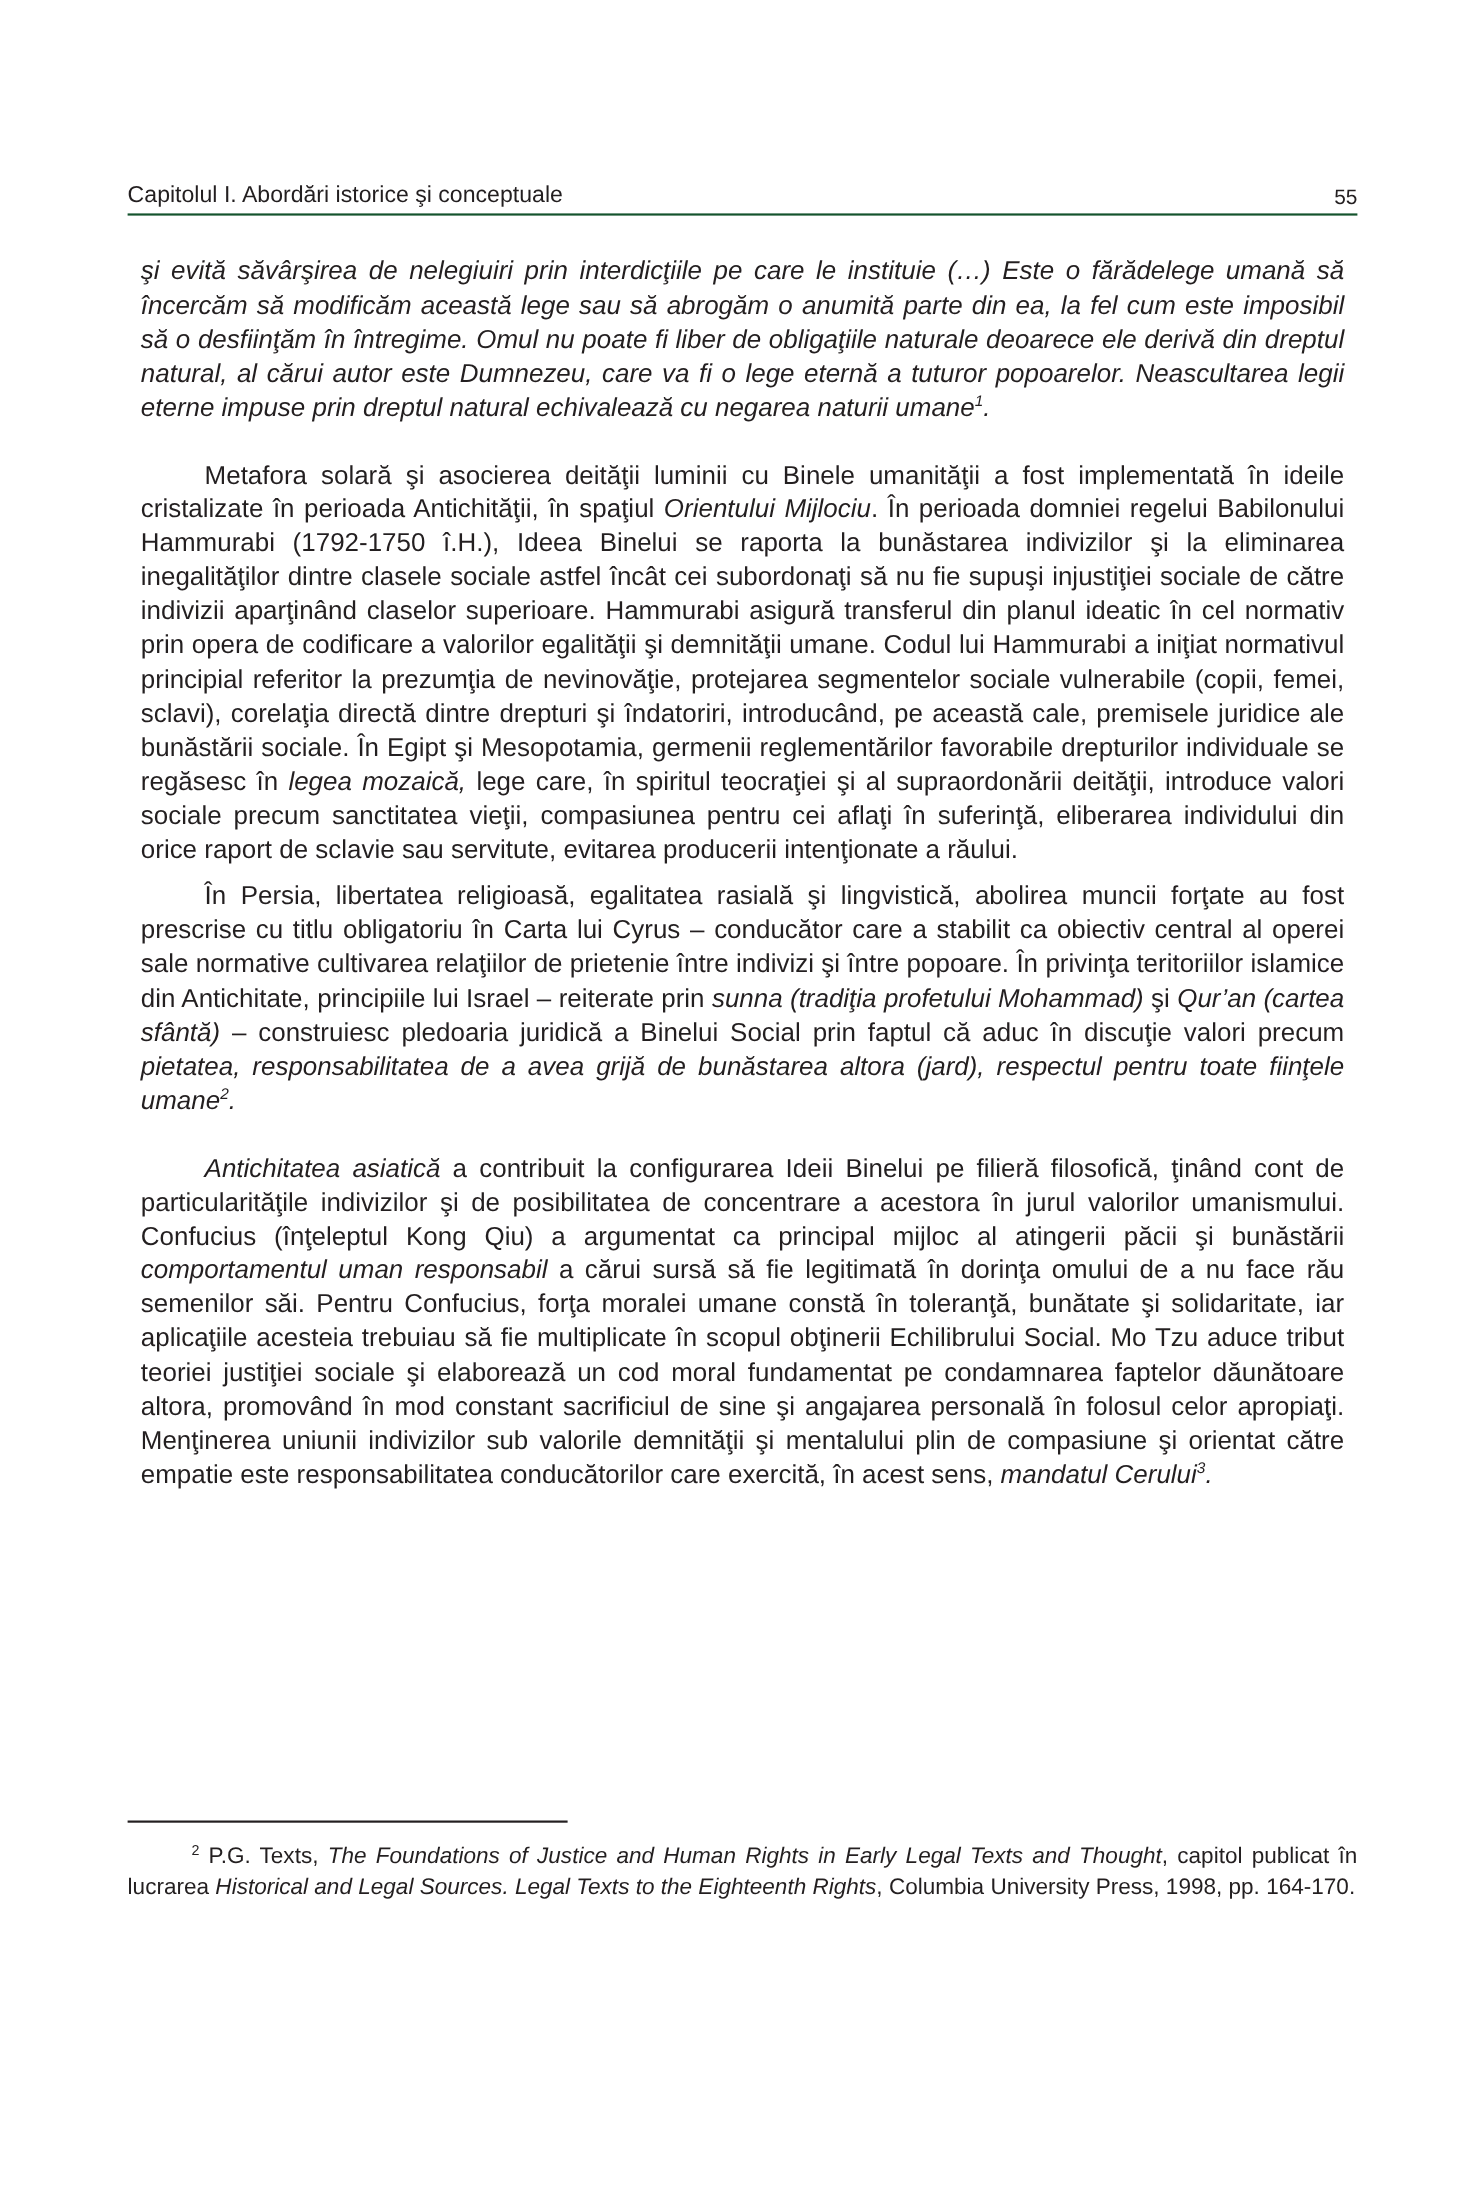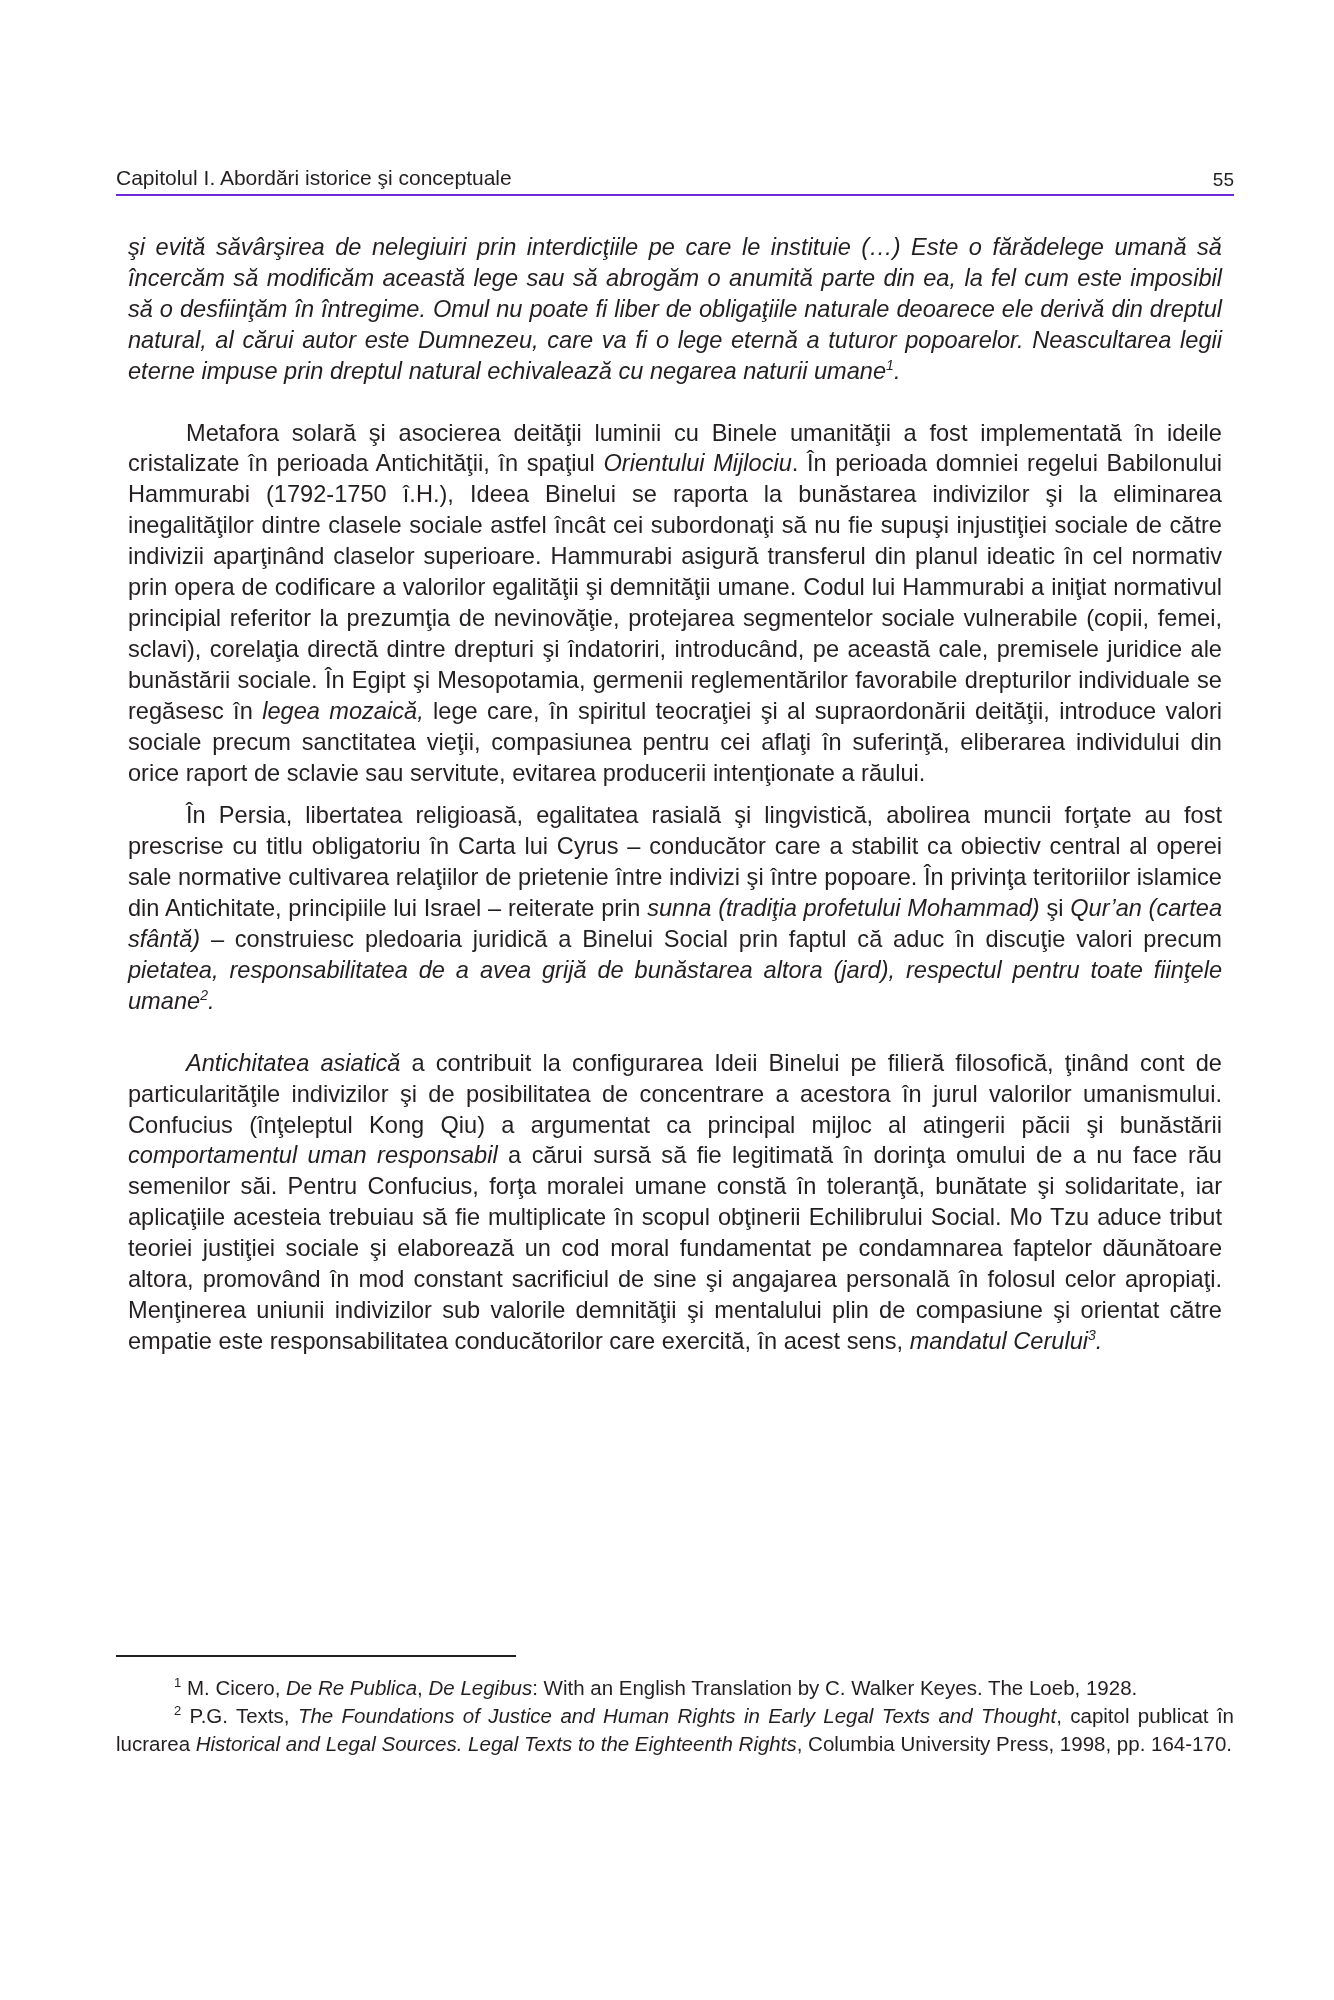--- a/index.html
+++ b/index.html
@@ -1,20 +1,20 @@
 <!DOCTYPE html>
 <html><head>
 <meta charset="utf-8">
 <style>
   html, body { margin: 0; padding: 0; background: #ffffff; }
   body { width: 1334px; height: 2000px; position: relative; overflow: hidden;
          font-family: "Liberation Sans", "DejaVu Sans", sans-serif; color: #231f20; }
   .page { position: absolute; left: 116px; top: 0; width: 1118px; }
   .running-head { position: absolute; top: 164px; left: 0; width: 1118px; height: 30px;
-                  border-bottom: 2px solid #6d28d9; }
+                  border-bottom: 2px solid #14532d; }
   .running-head .chapter { position: absolute; left: 0; bottom: 4px; font-size: 21px; }
   .running-head .page-number { position: absolute; right: 0; bottom: 3px; font-size: 19px; font-weight: normal; }
   .body-text { position: absolute; top: 220px; left: 0; width: 1118px; font-size: 23.6px; line-height: 30.9px;
                text-align: justify; }
   .body-text p { margin: 12px; }
   .body-text p.indent { text-indent: 58px; }
   .body-text p.gap { margin-top: 31px; }
   .body-text i { font-style: italic; }
   sup { font-size: 14px; line-height: 0; vertical-align: 9px; }
   .fn-rule { position: absolute; top: 1655px; left: 0; width: 400px; border-top: 2px solid #231f20; }
@@ -35,16 +35,15 @@
   <div class="body-text">
     <p class=""><i>şi evită săvârşirea de nelegiuiri prin interdicţiile pe care le instituie (…) Este o fărădelege umană să încercăm să modificăm această lege sau să abrogăm o anumită parte din ea, la fel cum este imposibil să o desfiinţăm în întregime. Omul nu poate fi liber de obligaţiile naturale deoarece ele derivă din dreptul natural, al cărui autor este Dumnezeu, care va fi o lege eternă a tuturor popoarelor. Neascultarea legii eterne impuse prin dreptul natural echivalează cu negarea naturii umane</i><sup style="font-style: italic;">1</sup><i>.</i></p>
     <p class="indent gap"><span>Metafora solară şi asocierea deităţii luminii cu Binele umanităţii a fost implementată în ideile cristalizate în perioada Antichităţii, în spaţiul </span><i>Orientului Mijlociu</i><span>. În perioada domniei regelui Babilonului Hammurabi (1792-1750 î.H.), Ideea Binelui se raporta la bunăstarea indivizilor şi la eliminarea inegalităţilor dintre clasele sociale astfel încât cei subordonaţi să nu fie supuşi injustiţiei sociale de către indivizii aparţinând claselor superioare. Hammurabi asigură transferul din planul ideatic în cel normativ prin opera de codificare a valorilor egalităţii şi demnităţii umane. Codul lui Hammurabi a iniţiat normativul principial referitor la prezumţia de nevinovăţie, protejarea segmentelor sociale vulnerabile (copii, femei, sclavi), corelaţia directă dintre drepturi şi îndatoriri, introducând, pe această cale, premisele juridice ale bunăstării sociale. În Egipt şi Mesopotamia, germenii reglementărilor favorabile drepturilor individuale se regăsesc în </span><i>legea mozaică,</i><span> lege care, în spiritul teocraţiei şi al supraordonării deităţii, introduce valori sociale precum sanctitatea vieţii, compasiunea pentru cei aflaţi în suferinţă, eliberarea individului din orice raport de sclavie sau servitute, evitarea producerii intenţionate a răului.</span></p>
     <p class="indent"><span>În Persia, libertatea religioasă, egalitatea rasială şi lingvistică, abolirea muncii forţate au fost prescrise cu titlu obligatoriu în Carta lui Cyrus – conducător care a stabilit ca obiectiv central al operei sale normative cultivarea relaţiilor de prietenie între indivizi şi între popoare. În privinţa teritoriilor islamice din Antichitate, principiile lui Israel – reiterate prin </span><i>sunna (tradiţia profetului Mohammad)</i><span> şi </span><i>Qur’an (cartea sfântă)</i><span> – construiesc pledoaria juridică a Binelui Social prin faptul că aduc în discuţie valori precum </span><i>pietatea, responsabilitatea de a avea grijă de bunăstarea altora (jard), respectul pentru toate fiinţele umane</i><sup style="font-style: italic;">2</sup><i>.</i></p>
     <p class="indent gap"><i>Antichitatea asiatică</i><span> a contribuit la configurarea Ideii Binelui pe filieră filosofică, ţinând cont de particularităţile indivizilor şi de posibilitatea de concentrare a acestora în jurul valorilor umanismului. Confucius (înţeleptul Kong Qiu) a argumentat ca principal mijloc al atingerii păcii şi bunăstării </span><i>comportamentul uman responsabil</i><span> a cărui sursă să fie legitimată în dorinţa omului de a nu face rău semenilor săi. Pentru Confucius, forţa moralei umane constă în toleranţă, bunătate şi solidaritate, iar aplicaţiile acesteia trebuiau să fie multiplicate în scopul obţinerii Echilibrului Social. Mo Tzu aduce tribut teoriei justiţiei sociale şi elaborează un cod moral fundamentat pe condamnarea faptelor dăunătoare altora, promovând în mod constant sacrificiul de sine şi angajarea personală în folosul celor apropiaţi. Menţinerea uniunii indivizilor sub valorile demnităţii şi mentalului plin de compasiune şi orientat către empatie este responsabilitatea conducătorilor care exercită, în acest sens, </span><i>mandatul Cerului</i><sup style="font-style: italic;">3</sup><i>.</i></p>
   </div>
 
   <div class="fn-rule"></div>
 
   <div class="footnotes">
-    <p><sup>1</sup><span> M. Cicero, </span><i>De Re Publica</i><span>, </span><i>De Legibus</i><span>: With an English Translation by C. Walker Keyes. The Loeb, 1928.</span></p>
     <p><sup>2</sup><span> P.G. Texts, </span><i>The Foundations of Justice and Human Rights in Early Legal Texts and Thought</i><span>, capitol publicat în lucrarea </span><i>Historical and Legal Sources. Legal Texts to the Eighteenth Rights</i><span>, Columbia University Press, 1998, pp. 164-170.</span></p>
   </div>
 </div>
 
 </body></html>

